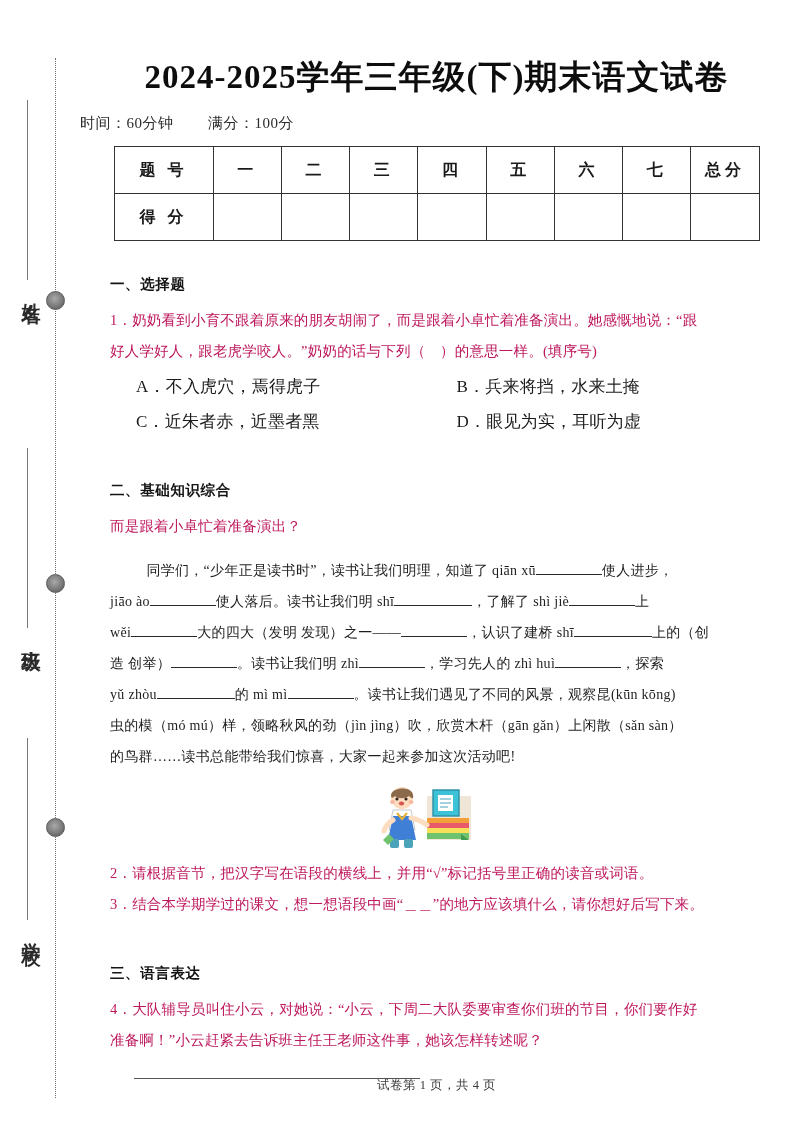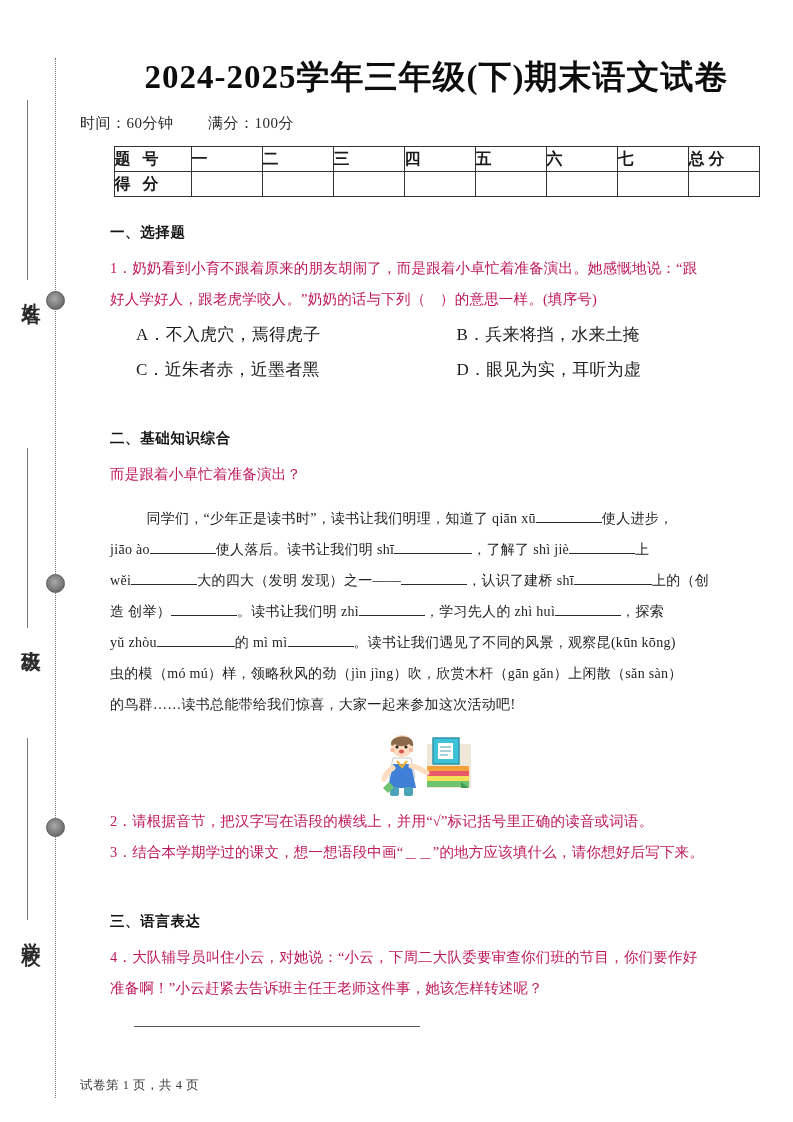--- a/index.html
+++ b/index.html
@@ -110,32 +110,33 @@
 
   .score-table {
     margin: 13px auto 0 auto;
     border-collapse: collapse;
     width: 646px;
     table-layout: fixed;
   }
   .score-table td {
     border: 1.3px solid #333333;
     height: 24px;
+    text-align: center;
     font-size: 16px;
     font-weight: 700;
     color: #1a1a1a;
     letter-spacing: 4px;
-    padding: 0;
+    padding: 11px;
   }
   .score-table td.hd { width: 76px; }
   .score-table td.blank { font-weight: 400; }
 
   .body-col {
     padding: 0 42px 0 30px;
-    margin-top: 26px;
+    margin-top: 34px;
   }
 
   .sec-head {
     font-weight: 700;
     font-size: 14.5px;
     color: #141414;
     margin: 0 0 11px 0;
     letter-spacing: 0.6px;
   }
   .sec-head.gap-top { margin-top: 44px; }
@@ -188,20 +189,21 @@
     width: 286px;
     height: 0;
     border-bottom: 1.6px solid #555555;
   }
 
   .footer {
     position: absolute;
     left: 0;
     right: 0;
     top: 1077px;
+    text-align: center;
     font-size: 12.5px;
     color: #3a3a3a;
     letter-spacing: 0.5px;
   }
 </style>
 </head>
 <body>
 
 <div class="seal-margin">
   <div class="dotted-line"></div>

